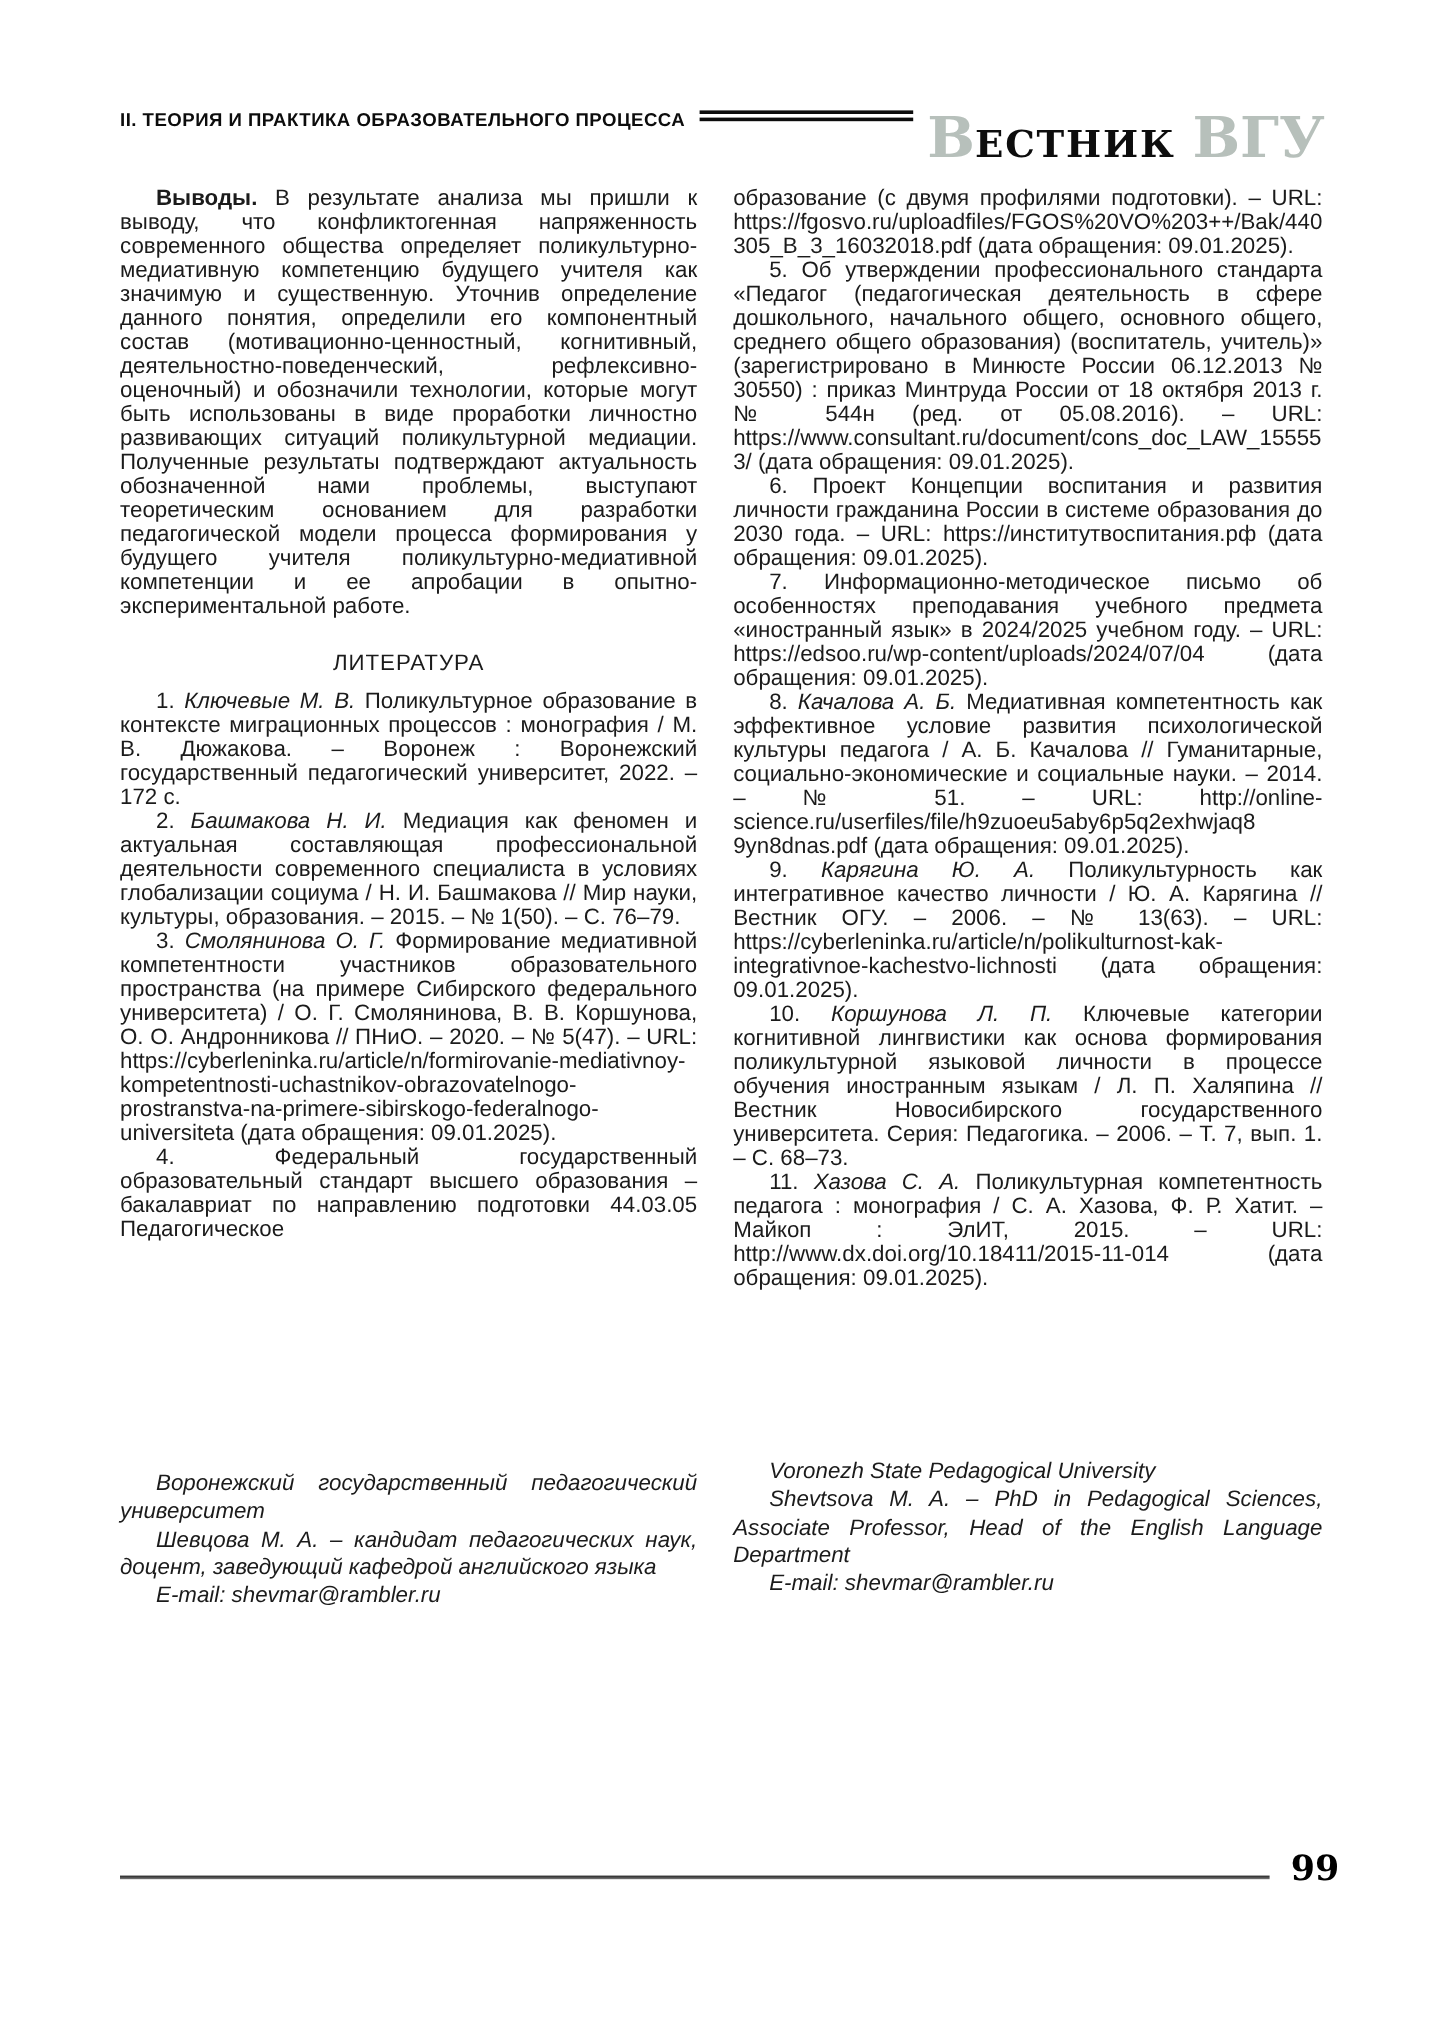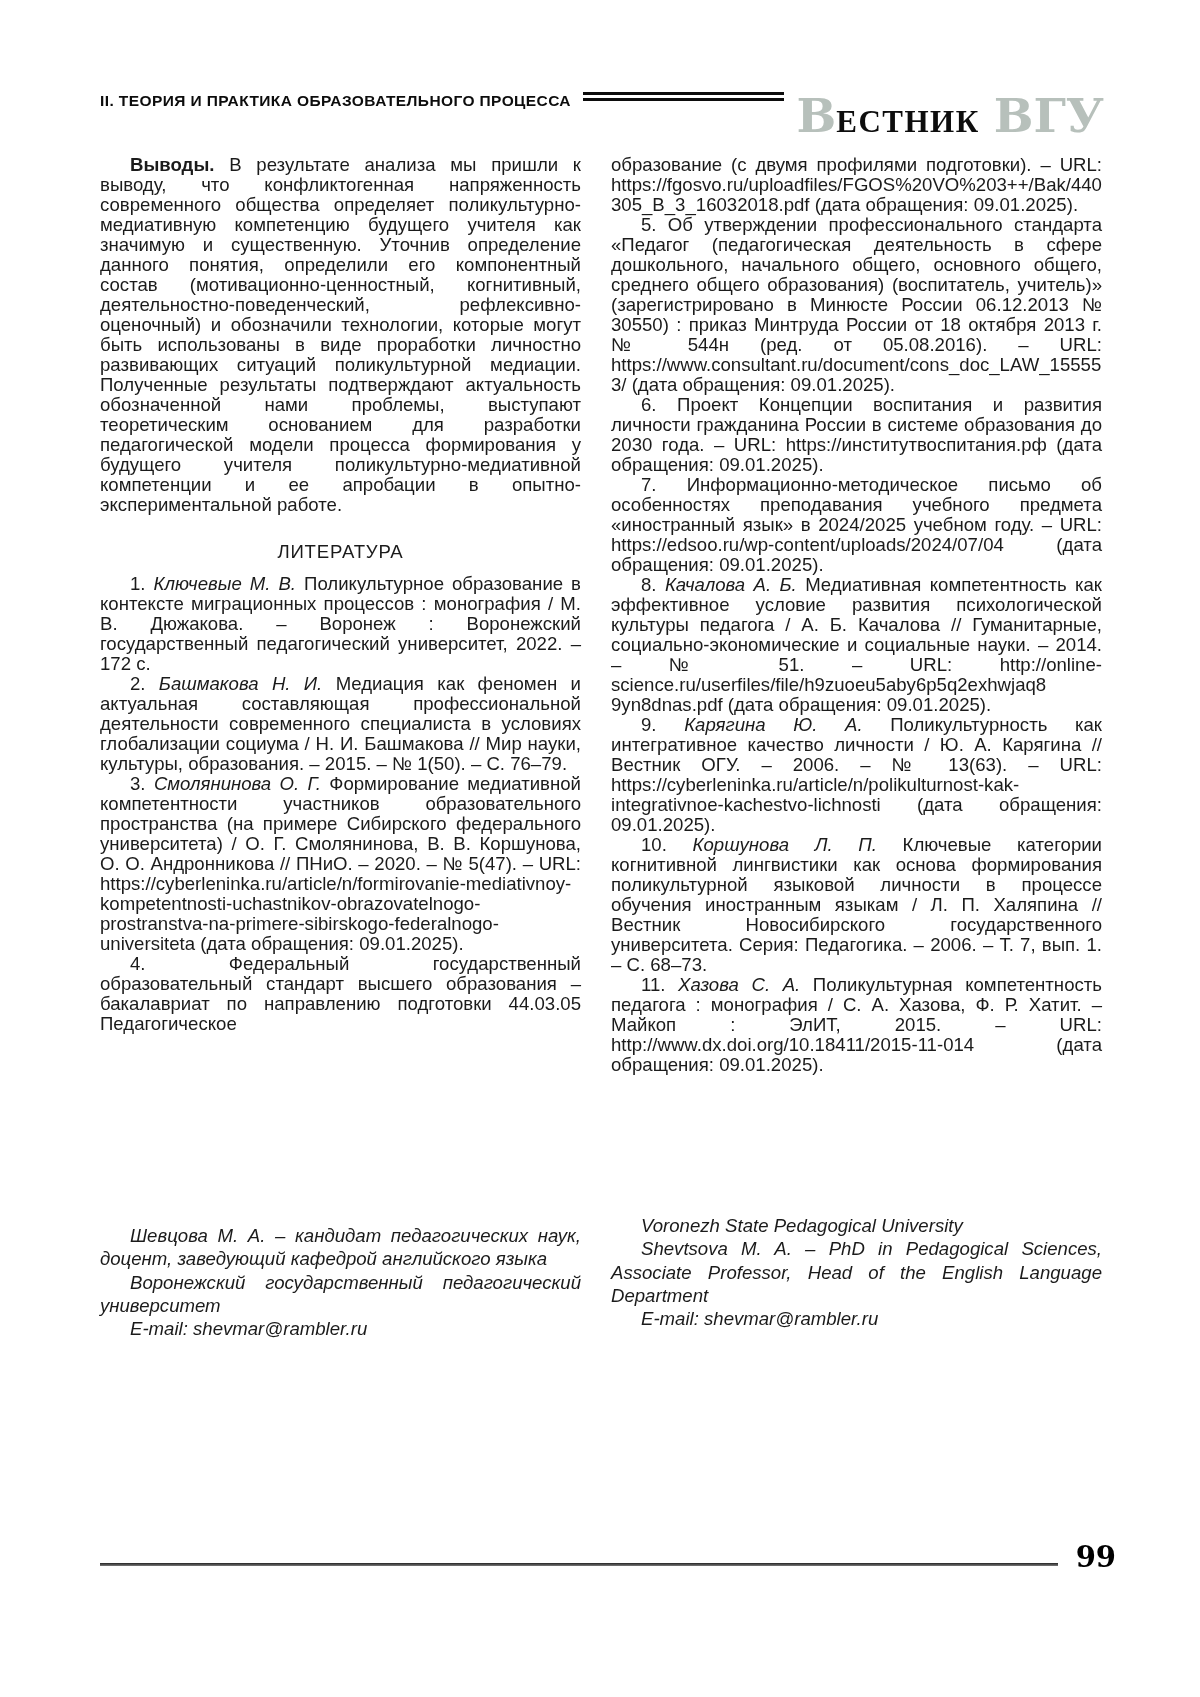--- a/index.html
+++ b/index.html
@@ -39,21 +39,21 @@
     margin: 0 12px 8px 12px;
     min-width: 120px;
   }
   .logo {
     white-space: nowrap;
     font-family: "DejaVu Serif", serif;
     font-weight: bold;
     line-height: 1;
   }
   .logo-initial { font-size: 47px; color: var(--logo_light, #b7c0bb); }
-  .logo-rest    { font-size: 31px; color: #0d0d0d; letter-spacing: 1.5px; font-family: Liberation Serif, serif; }
+  .logo-rest    { font-size: 31px; color: #0d0d0d; letter-spacing: 1.5px; }
   .logo-abbr    { font-size: 47px; color: var(--logo_light, #b7c0bb); margin-left: 14px; }
 
   
   .col {
     position: absolute;
     top: 155px;
     font-size: 18.6px;
     line-height: 20px;
     text-align: justify;
   }
@@ -131,22 +131,22 @@
     <p class="ref"><span>5. </span><i></i><span>Об утверждении профессионального стандарта «Педагог (педагогическая деятельность в сфере дошкольного, начального общего, основного общего, среднего общего образования) (воспитатель, учитель)» (зарегистрировано в Минюсте России 06.12.2013 № 30550) : приказ Минтруда России от 18 октября 2013 г. № 544н (ред. от 05.08.2016). – URL: https://www.consultant.ru/document/cons_doc_LAW_155553/ (дата обращения: 09.01.2025).</span></p>
     <p class="ref"><span>6. </span><i></i><span>Проект Концепции воспитания и развития личности гражданина России в системе образования до 2030 года. – URL: https://институтвоспитания.рф (дата обращения: 09.01.2025).</span></p>
     <p class="ref"><span>7. </span><i></i><span>Информационно-методическое письмо об особенностях преподавания учебного предмета «иностранный язык» в 2024/2025 учебном году. – URL: https://edsoo.ru/wp-content/uploads/2024/07/04 (дата обращения: 09.01.2025).</span></p>
     <p class="ref"><span>8. </span><i>Качалова А. Б.</i><span> Медиативная компетентность как эффективное условие развития психологической культуры педагога / А. Б. Качалова // Гуманитарные, социально-экономические и социальные науки. – 2014. – № 51. – URL: http://online-science.ru/userfiles/file/h9zuoeu5aby6p5q2exhwjaq8 9yn8dnas.pdf (дата обращения: 09.01.2025).</span></p>
     <p class="ref"><span>9. </span><i>Карягина Ю. А.</i><span> Поликультурность как интегративное качество личности / Ю. А. Карягина // Вестник ОГУ. – 2006. – № 13(63). – URL: https://cyberleninka.ru/article/n/polikulturnost-kak-integrativnoe-kachestvo-lichnosti (дата обращения: 09.01.2025).</span></p>
     <p class="ref"><span>10. </span><i>Коршунова Л. П.</i><span> Ключевые категории когнитивной лингвистики как основа формирования поликультурной языковой личности в процессе обучения иностранным языкам / Л. П. Халяпина // Вестник Новосибирского государственного университета. Серия: Педагогика. – 2006. – Т. 7, вып. 1. – С. 68–73.</span></p>
     <p class="ref"><span>11. </span><i>Хазова С. А.</i><span> Поликультурная компетентность педагога : монография / С. А. Хазова, Ф. Р. Хатит. – Майкоп : ЭлИТ, 2015. – URL: http://www.dx.doi.org/10.18411/2015-11-014 (дата обращения: 09.01.2025).</span></p>
   </div>
 
   <div class="affil affil-ru">
+    <p>Воронежский государственный педагогический университет</p>
     <p>Шевцова М. А. – кандидат педагогических наук, доцент, заведующий кафедрой английского языка</p>
-    <p>Воронежский государственный педагогический университет</p>
     <p>E-mail: shevmar@rambler.ru</p>
   </div>
 
   <div class="affil affil-en">
     <p>Voronezh State Pedagogical University</p>
     <p>Shevtsova M. A. – PhD in Pedagogical Sciences, Associate Professor, Head of the English Language Department</p>
     <p>E-mail: shevmar@rambler.ru</p>
   </div>
 
   <div class="footer-rule"></div>

